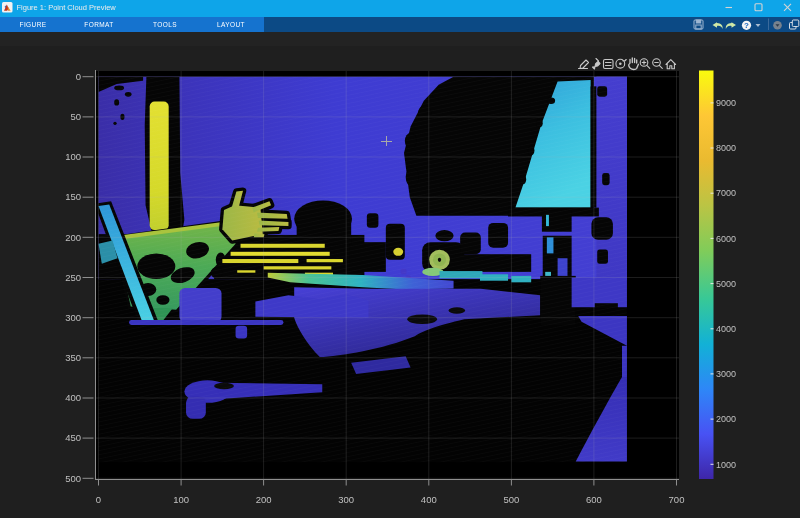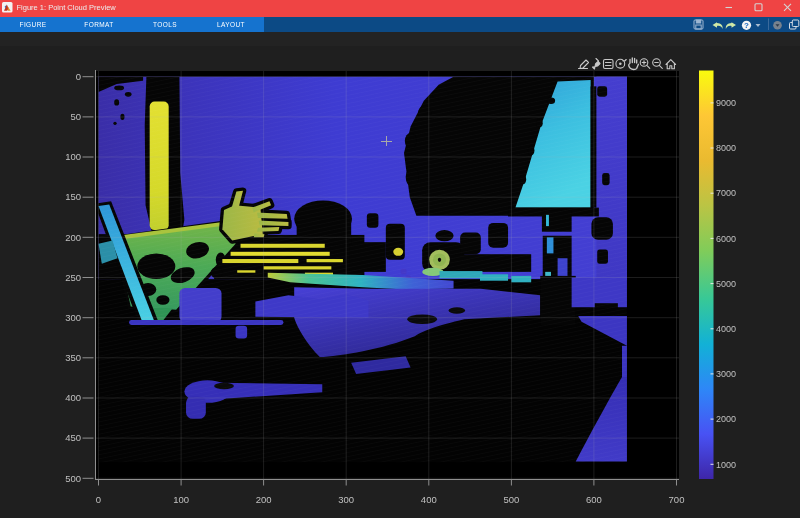--- a/index.html
+++ b/index.html
@@ -1,16 +1,16 @@
 <!DOCTYPE html>
 <html><head><meta charset="utf-8">
 <style>
 * { margin:0; padding:0; box-sizing:border-box; }
 html,body { width:800px; height:518px; overflow:hidden; background:#1f1f1f; font-family:"Liberation Sans", sans-serif; }
-.titlebar { position:absolute; left:0; top:0; width:800px; height:17px; background:#ef4444; }
+.titlebar { position:absolute; left:0; top:0; width:800px; height:17px; background:#0ea5e9; }
 .ribbon { position:absolute; left:0; top:17px; width:800px; height:14.5px; background:#0c4a85; }
 .ribbon .tabs { position:absolute; left:0; top:0; width:264px; height:14.5px; background:#1573cf; }
 .ribbon .tabs span { position:absolute; top:0; width:66px; height:14.5px; line-height:15px; text-align:center; color:#fff; font-size:6.5px; letter-spacing:0.4px; }
 .toolstrip { position:absolute; left:0; top:31.5px; width:800px; height:14.5px; background:#232323; }
 .canvas { position:absolute; left:0; top:46px; width:800px; height:472px; background:#1f1f1f; }
 svg.plot { position:absolute; left:0; top:0; }
 </style></head>
 <body>
 <div class="canvas"></div>
 <svg class="plot" width="800" height="518" shape-rendering="auto">

